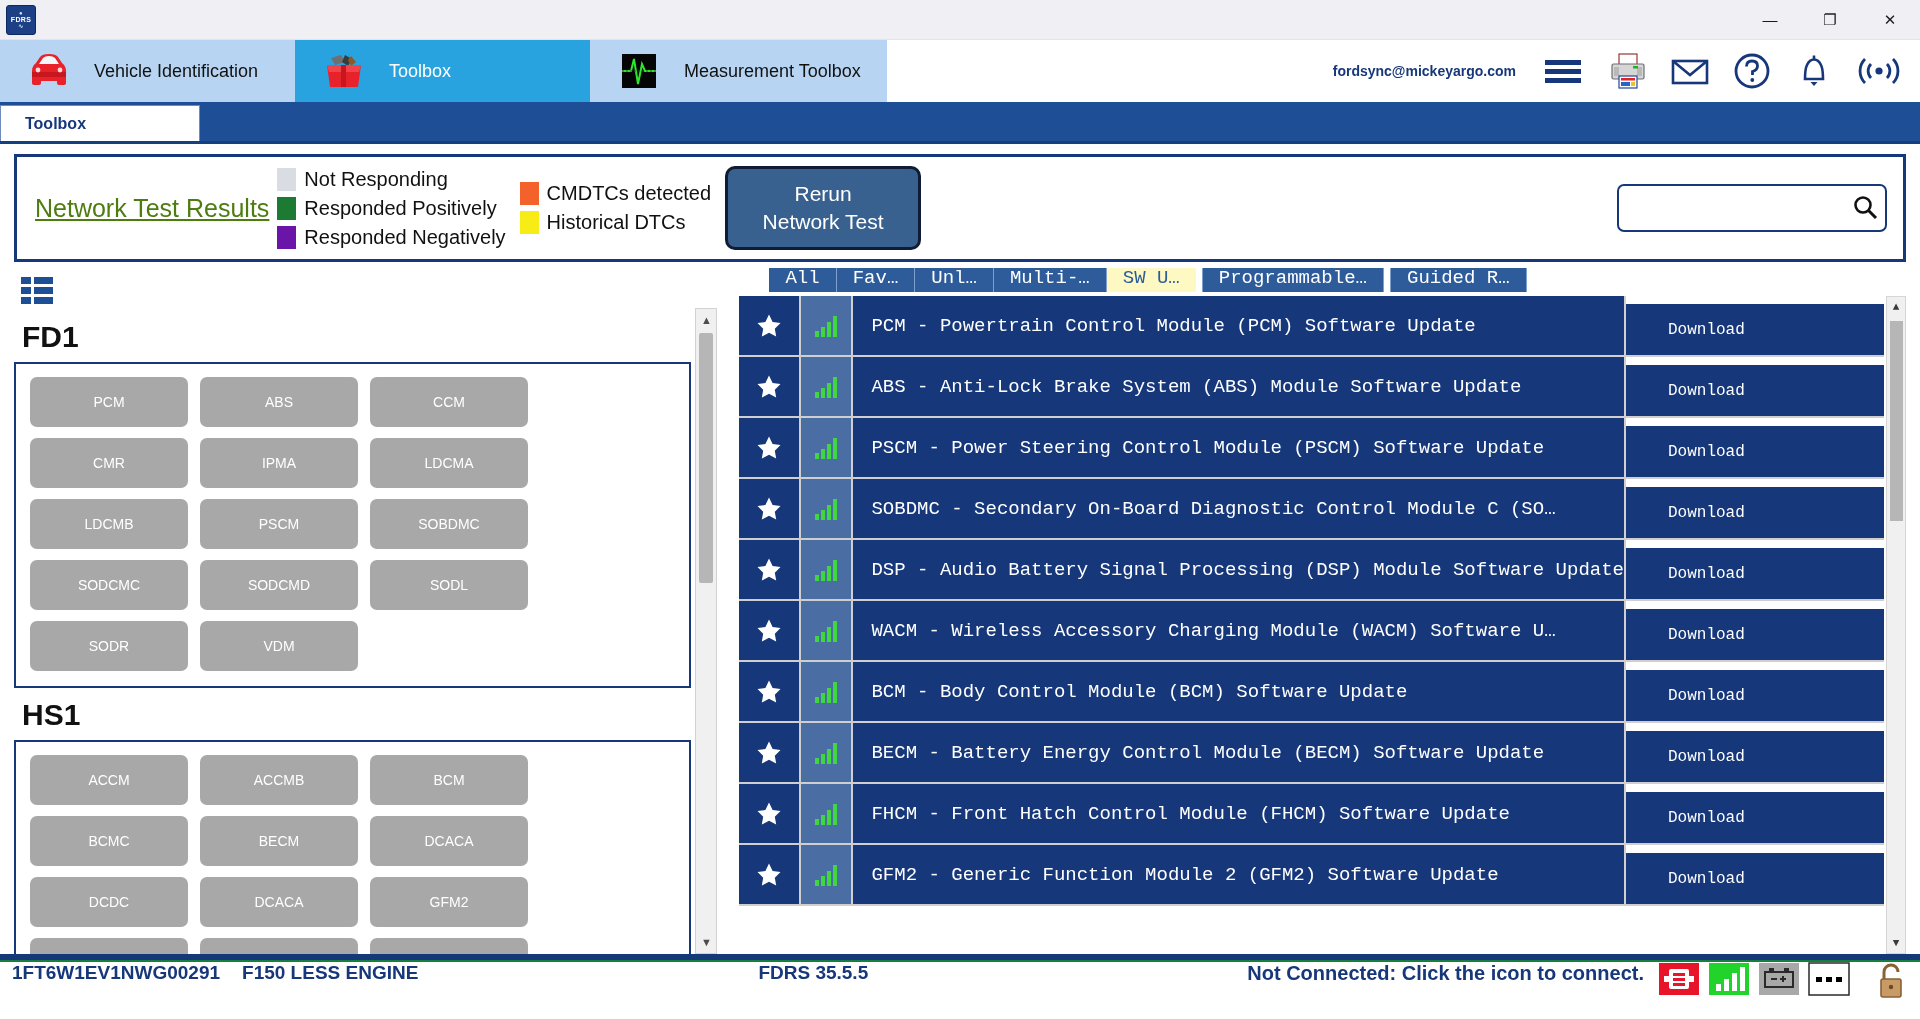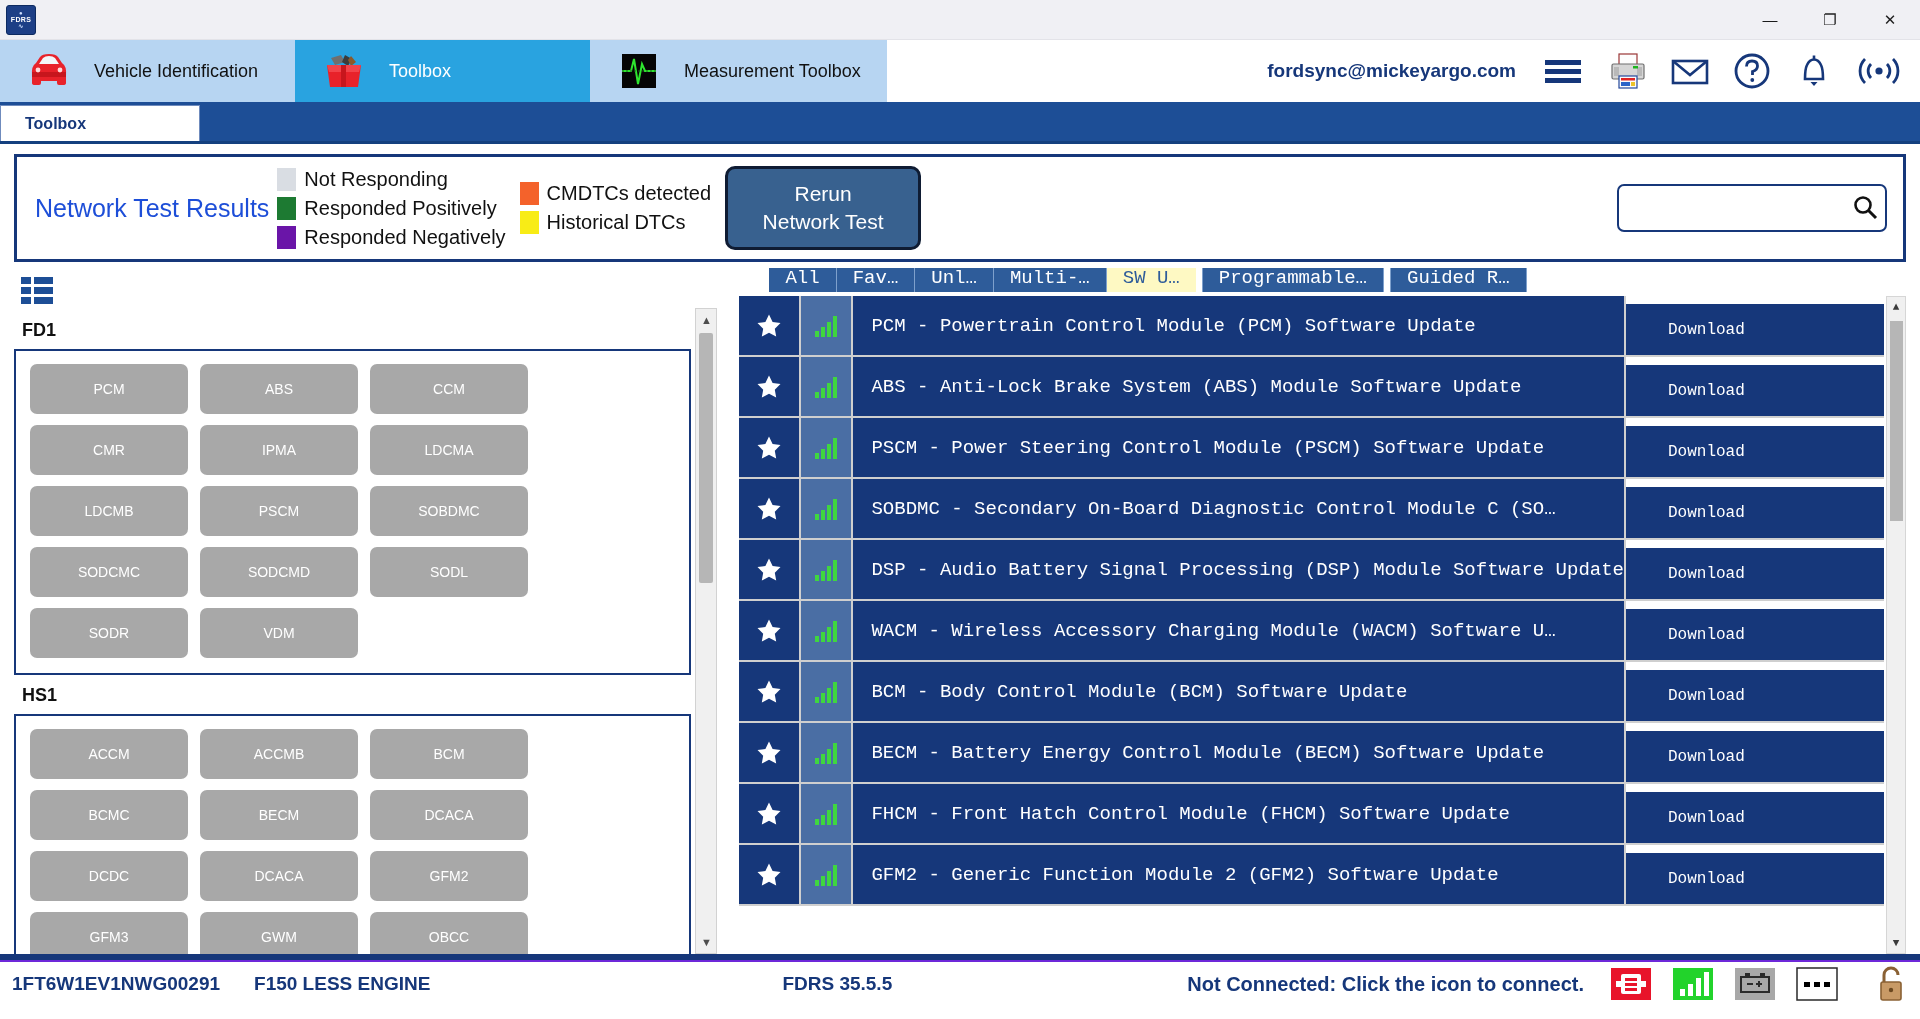--- a/index.html
+++ b/index.html
@@ -51,21 +51,21 @@
     white-space: nowrap;
   }
   .nav-tab.active .nav-label { color: #ffffff; }
   .nav-icon { width: 46px; height: 42px; flex: none; display:block; }
 
   .nav-right {
     margin-left: auto; display: flex; align-items: center;
     gap: 22px; padding-right: 18px;
   }
   .user-email {
-    font-size: 19px; font-weight: bold; color: #16377a;
+    font-size: 14px; font-weight: bold; color: #16377a;
     white-space: nowrap; margin-right: 2px;
   }
   .hdr-icon { width: 40px; height: 40px; display:block; cursor: default; }
   .hdr-icon.wide { width: 46px; }
 
   
   .subtabbar {
     height: 42px; background: #1d4e96;
     display: flex; align-items: flex-end;
     border-bottom: 3px solid #14407f;
@@ -80,22 +80,22 @@
   }
 
   
   .ntr-wrap { padding: 10px 14px 0 14px; }
   .ntr {
     border: 3px solid #16377a; background: #ffffff;
     height: 108px; display: flex; align-items: center;
     padding: 0 12px; position: relative;
   }
   .ntr-title {
-    font-size: 25px; color: #1d4ed8; white-space: nowrap;
-    margin-right: 8px; margin-left: 6px;
+    font-size: 25px; color: #4d7c0f; white-space: nowrap;
+    margin-right: 8px; margin-left: 6px; text-decoration: underline;
   }
   .legend-col { display: flex; flex-direction: column; justify-content:center; gap: 6px; }
   .legend-col.second { margin-left: 14px; }
   .legend-item { display: flex; align-items: center; gap: 8px; }
   .swatch { width: 19px; height: 23px; flex: none; display:block; }
   .legend-text { font-size: 20px; color: #111; white-space: nowrap; }
 
   .rerun-btn {
     margin-left: 14px;
     width: 196px; height: 84px;
@@ -129,21 +129,21 @@
   }
 
   
   .left-pane { width: 790px; position: relative; display:flex; flex-direction:column; }
   .grid-toggle-icon { width: 34px; height: 30px; margin: 8px 0 4px 6px; display:block; }
   .left-scroll {
     flex: 1; overflow: hidden; position: relative;
     padding-right: 26px;
   }
   .bus-title {
-    font-size: 18px; font-weight: bold; color: #111;
+    font-size: 30px; font-weight: bold; color: #111;
     margin: 10px 0 8px 8px;
   }
   .bus-box {
     border: 2px solid #16377a; background: #ffffff;
     padding: 13px 14px 15px 14px;
     display: flex; flex-wrap: wrap; gap: 11px 12px;
   }
   .module-chip {
     width: 158px; height: 50px;
     background: #a8a8a8; border-radius: 7px;
@@ -234,23 +234,23 @@
     display: flex; align-items: center; justify-content: center;
     font-size: 11px; color: #3a3a3a;
   }
   .res-scroll .thumb { width: 13px; background: #b6b6b6; margin-top: 4px; }
   .res-scroll .track { flex: 1; }
 
   
   .statusbar-top { height: 6px; background: #16377a; }
   .statusbar {
     height: 46px; background: #ffffff;
-    display: flex; align-items: center;
-    border-top: 2px solid #6d28d9;
-    padding: 0 12px; gap: 12px;
+    display: flex; 
+    border-top: 2px solid #15803d;
+    padding: 0 12px; gap: 0;
   }
   .vin {
     font-size: 19px; font-weight: bold; color: #16377a;
     white-space: nowrap;
   }
   .vehicle {
     font-size: 19px; font-weight: bold; color: #16377a;
     margin-left: 22px; white-space: nowrap;
   }
   .fdrs-ver {

